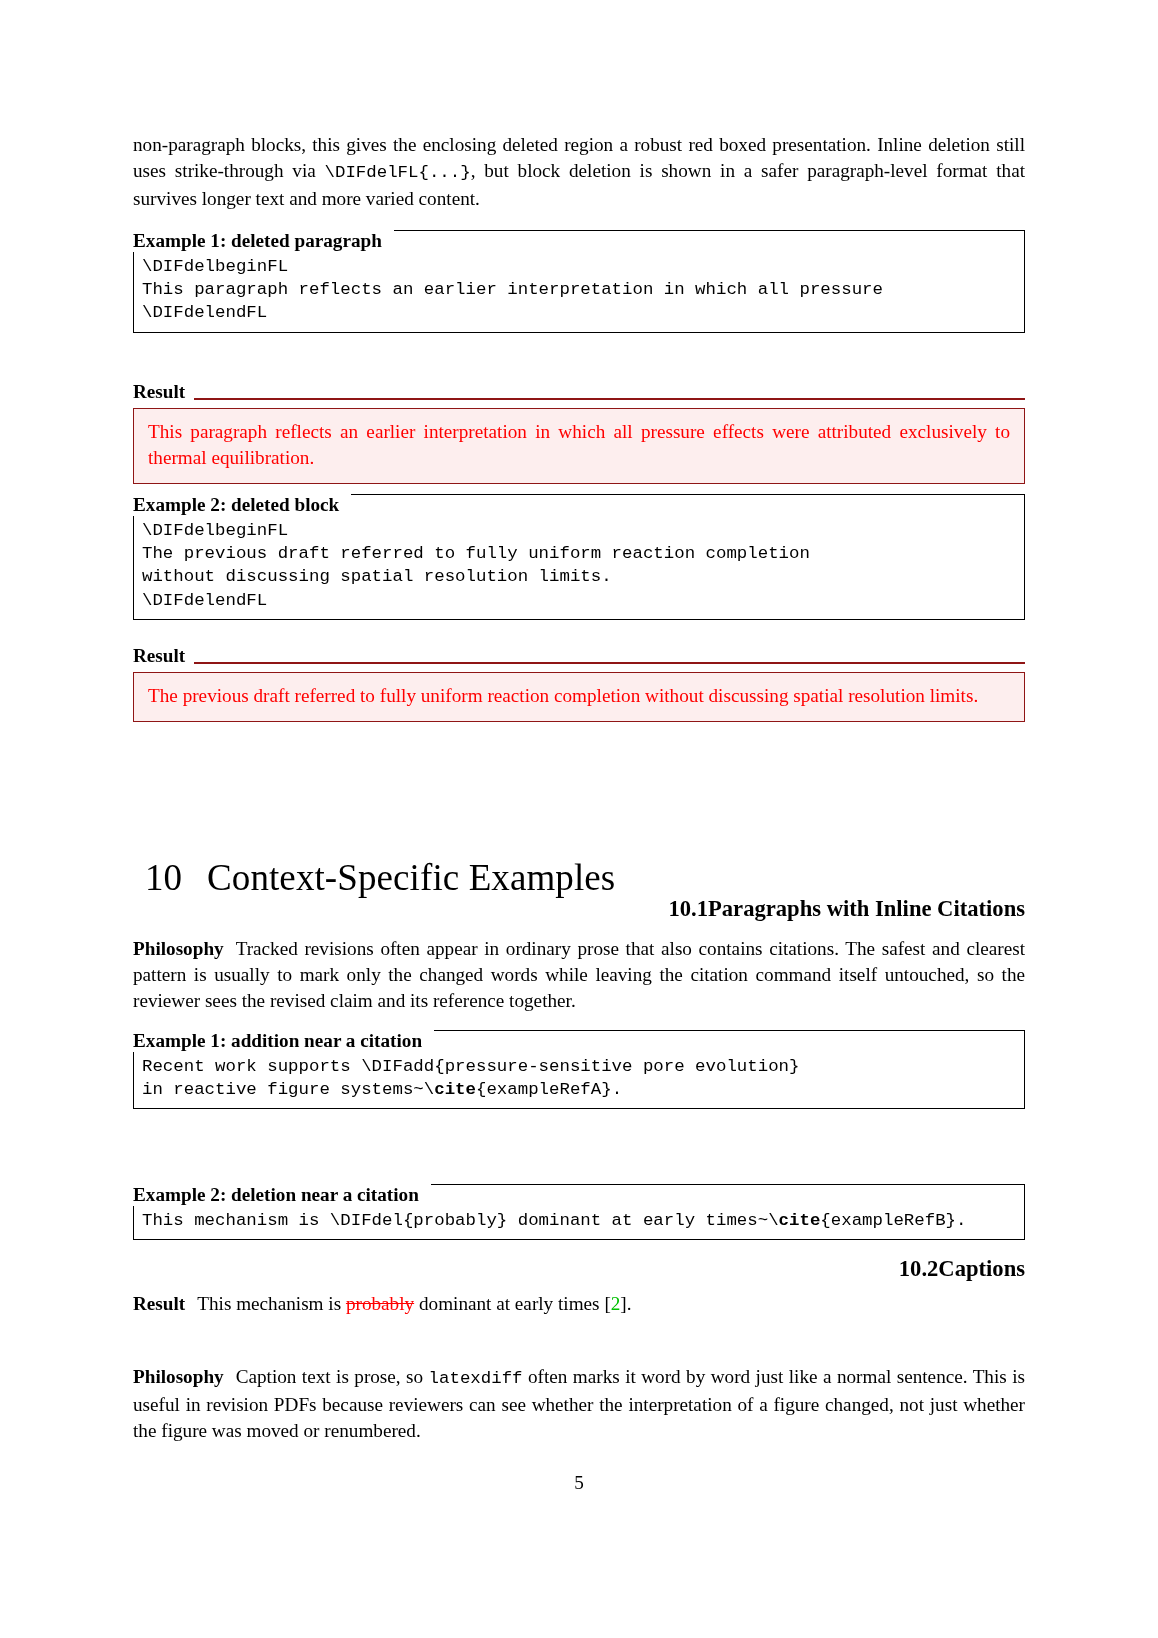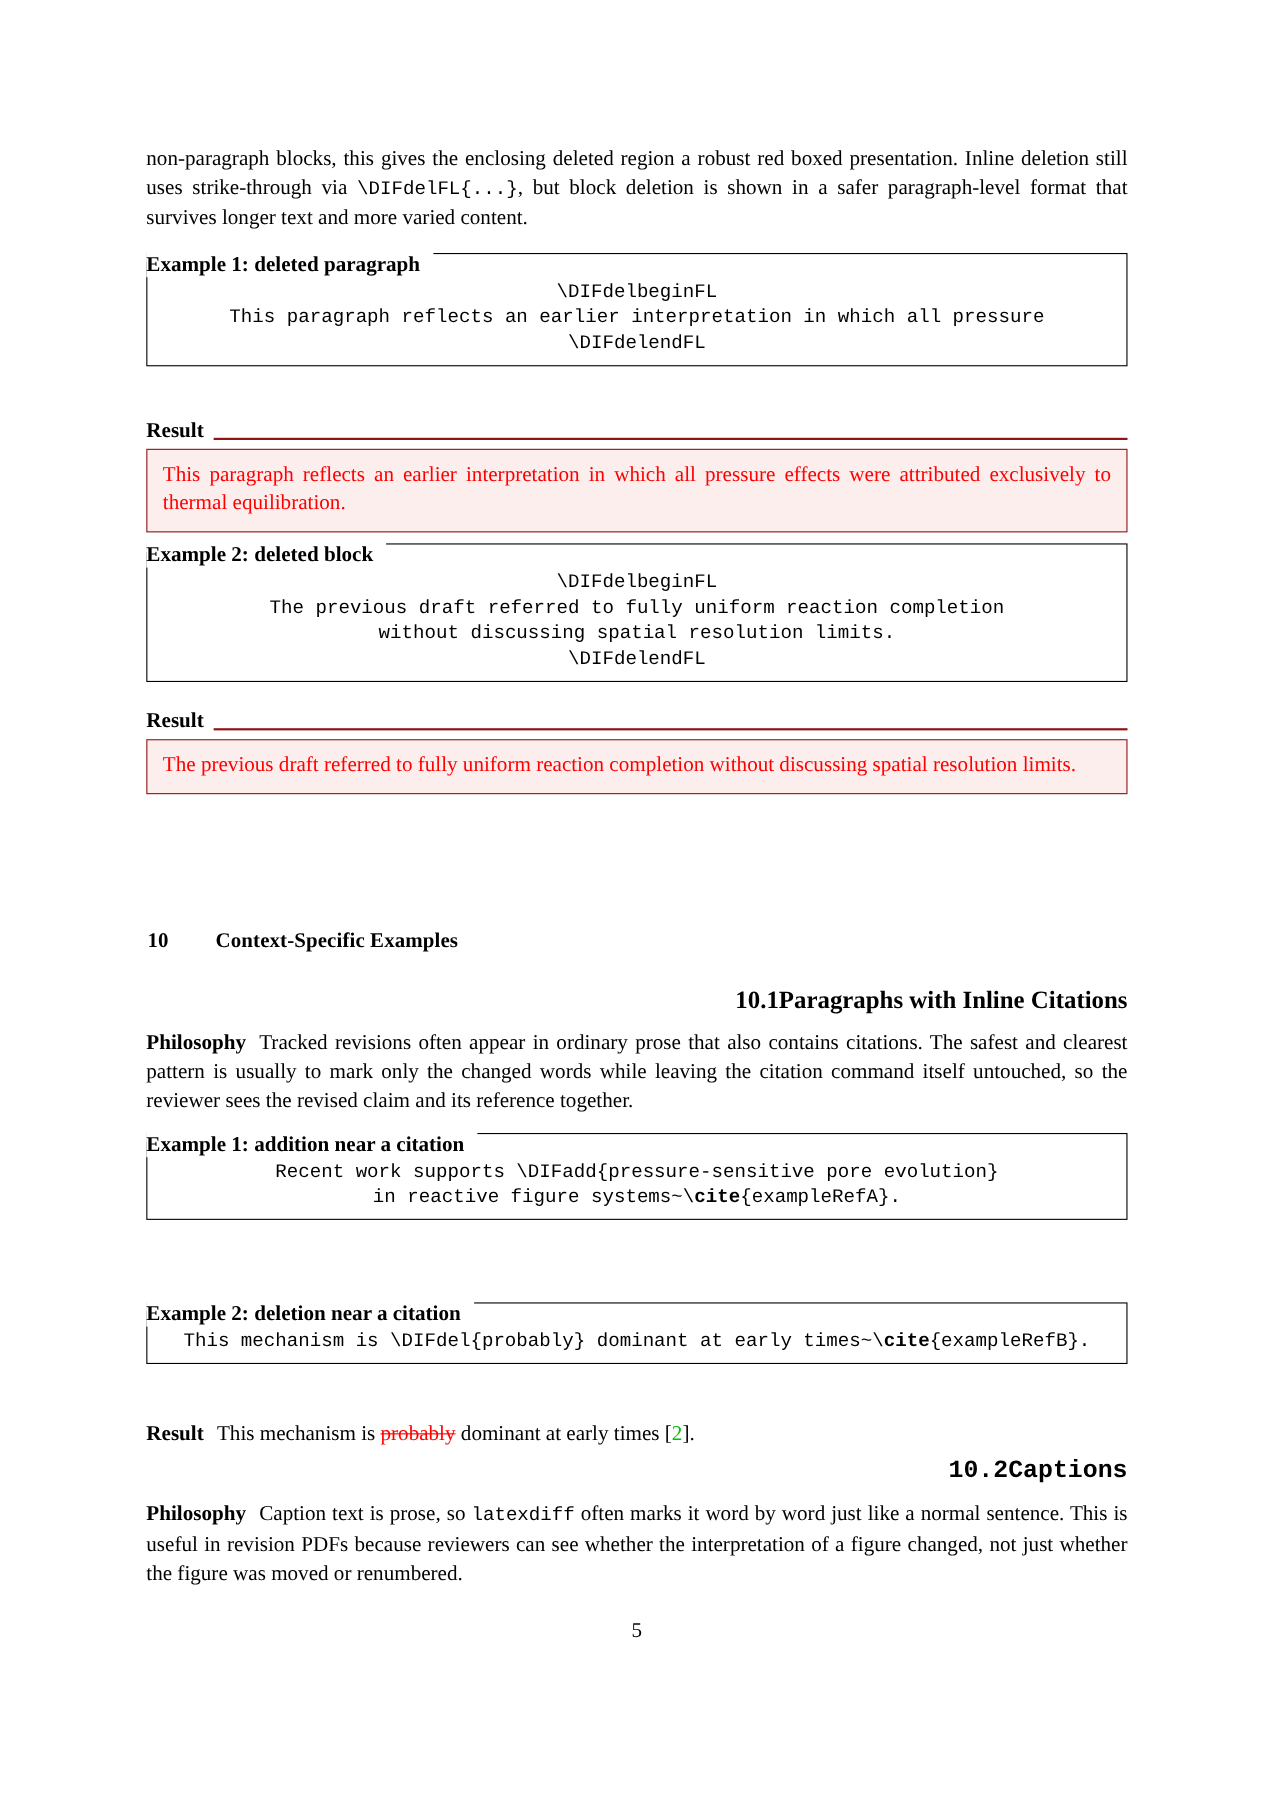--- a/index.html
+++ b/index.html
@@ -36,23 +36,23 @@
   }
   .runin-gap { display: inline-block; width: 12px; }
 
   code, .tt {
     font-family: "Liberation Mono", "DejaVu Sans Mono", monospace;
     font-size: 17.4px;
   }
 
   
   h1.sec {
-    margin: 1px;
-    font-size: 19px;
-    font-weight: bold;
+    margin: 12px;
+    font-size: 37px;
+    font-weight: normal;
     letter-spacing: 0.1px;
   }
   h1.sec .num { display: inline-block; width: 62px; }
   h2.sub {
     margin: 0;
     font-size: 22.6px;
     font-weight: bold;
     text-align: right;
   }
   h2.sub .num { display: inline-block; width: 71px; }
@@ -75,21 +75,20 @@
     background: #ffffff;
     box-sizing: border-box;
     padding: 6px 8px 7px 8px;
   }
   .exbox .codeline {
     font-family: "Liberation Mono", "DejaVu Sans Mono", monospace;
     font-size: 17.4px;
     line-height: 23.2px;
     white-space: pre;
     color: #000000;
-    text-align: center;
   }
   .exbox .codeline b { font-weight: bold; }
   
   .titlemask {
     position: absolute;
     top: -2px;
     left: 0;
     height: 10px;
     background: #ffffff;
     z-index: 2;
@@ -223,21 +222,21 @@
     <div class="extitle">Example 2: deletion near a citation</div>
     <div class="exbox" style="padding-top:24px;">
       <div class="codeline"><span>This mechanism is \DIFdel{probably} dominant at early times~\</span><b>cite</b><span>{exampleRefB}.</span></div>
     </div>
   </div>
 
   <div class="abs" style="top:1272px;">
     <p class="resline"><span class="runin">Result</span><span class="runin-gap"></span><span>This mechanism is </span><span class="delinline">probably</span><span> dominant at early times </span><span>[</span><span class="cite">2</span><span>]</span><span>.</span></p>
   </div>
 
-  <div class="abs" style="top:1324px;font-family:Liberation Mono, monospace;">
+  <div class="abs" style="top:1256px;">
     <h2 class="sub"><span class="num">10.2</span><span>Captions</span></h2>
   </div>
 
   <div class="abs" style="top:1364px;">
     <p class="prose"><span class="runin">Philosophy</span><span class="runin-gap"></span><span>Caption text is prose, so </span><code class="tt">latexdiff</code><span> often marks it word by word just like a normal sentence. This is useful in revision PDFs because reviewers can see whether the interpretation of a figure changed, not just whether the figure was moved or renumbered.</span></p>
   </div>
 
   <div class="pagenum" style="top:1472px;">5</div>
 
 </div>

